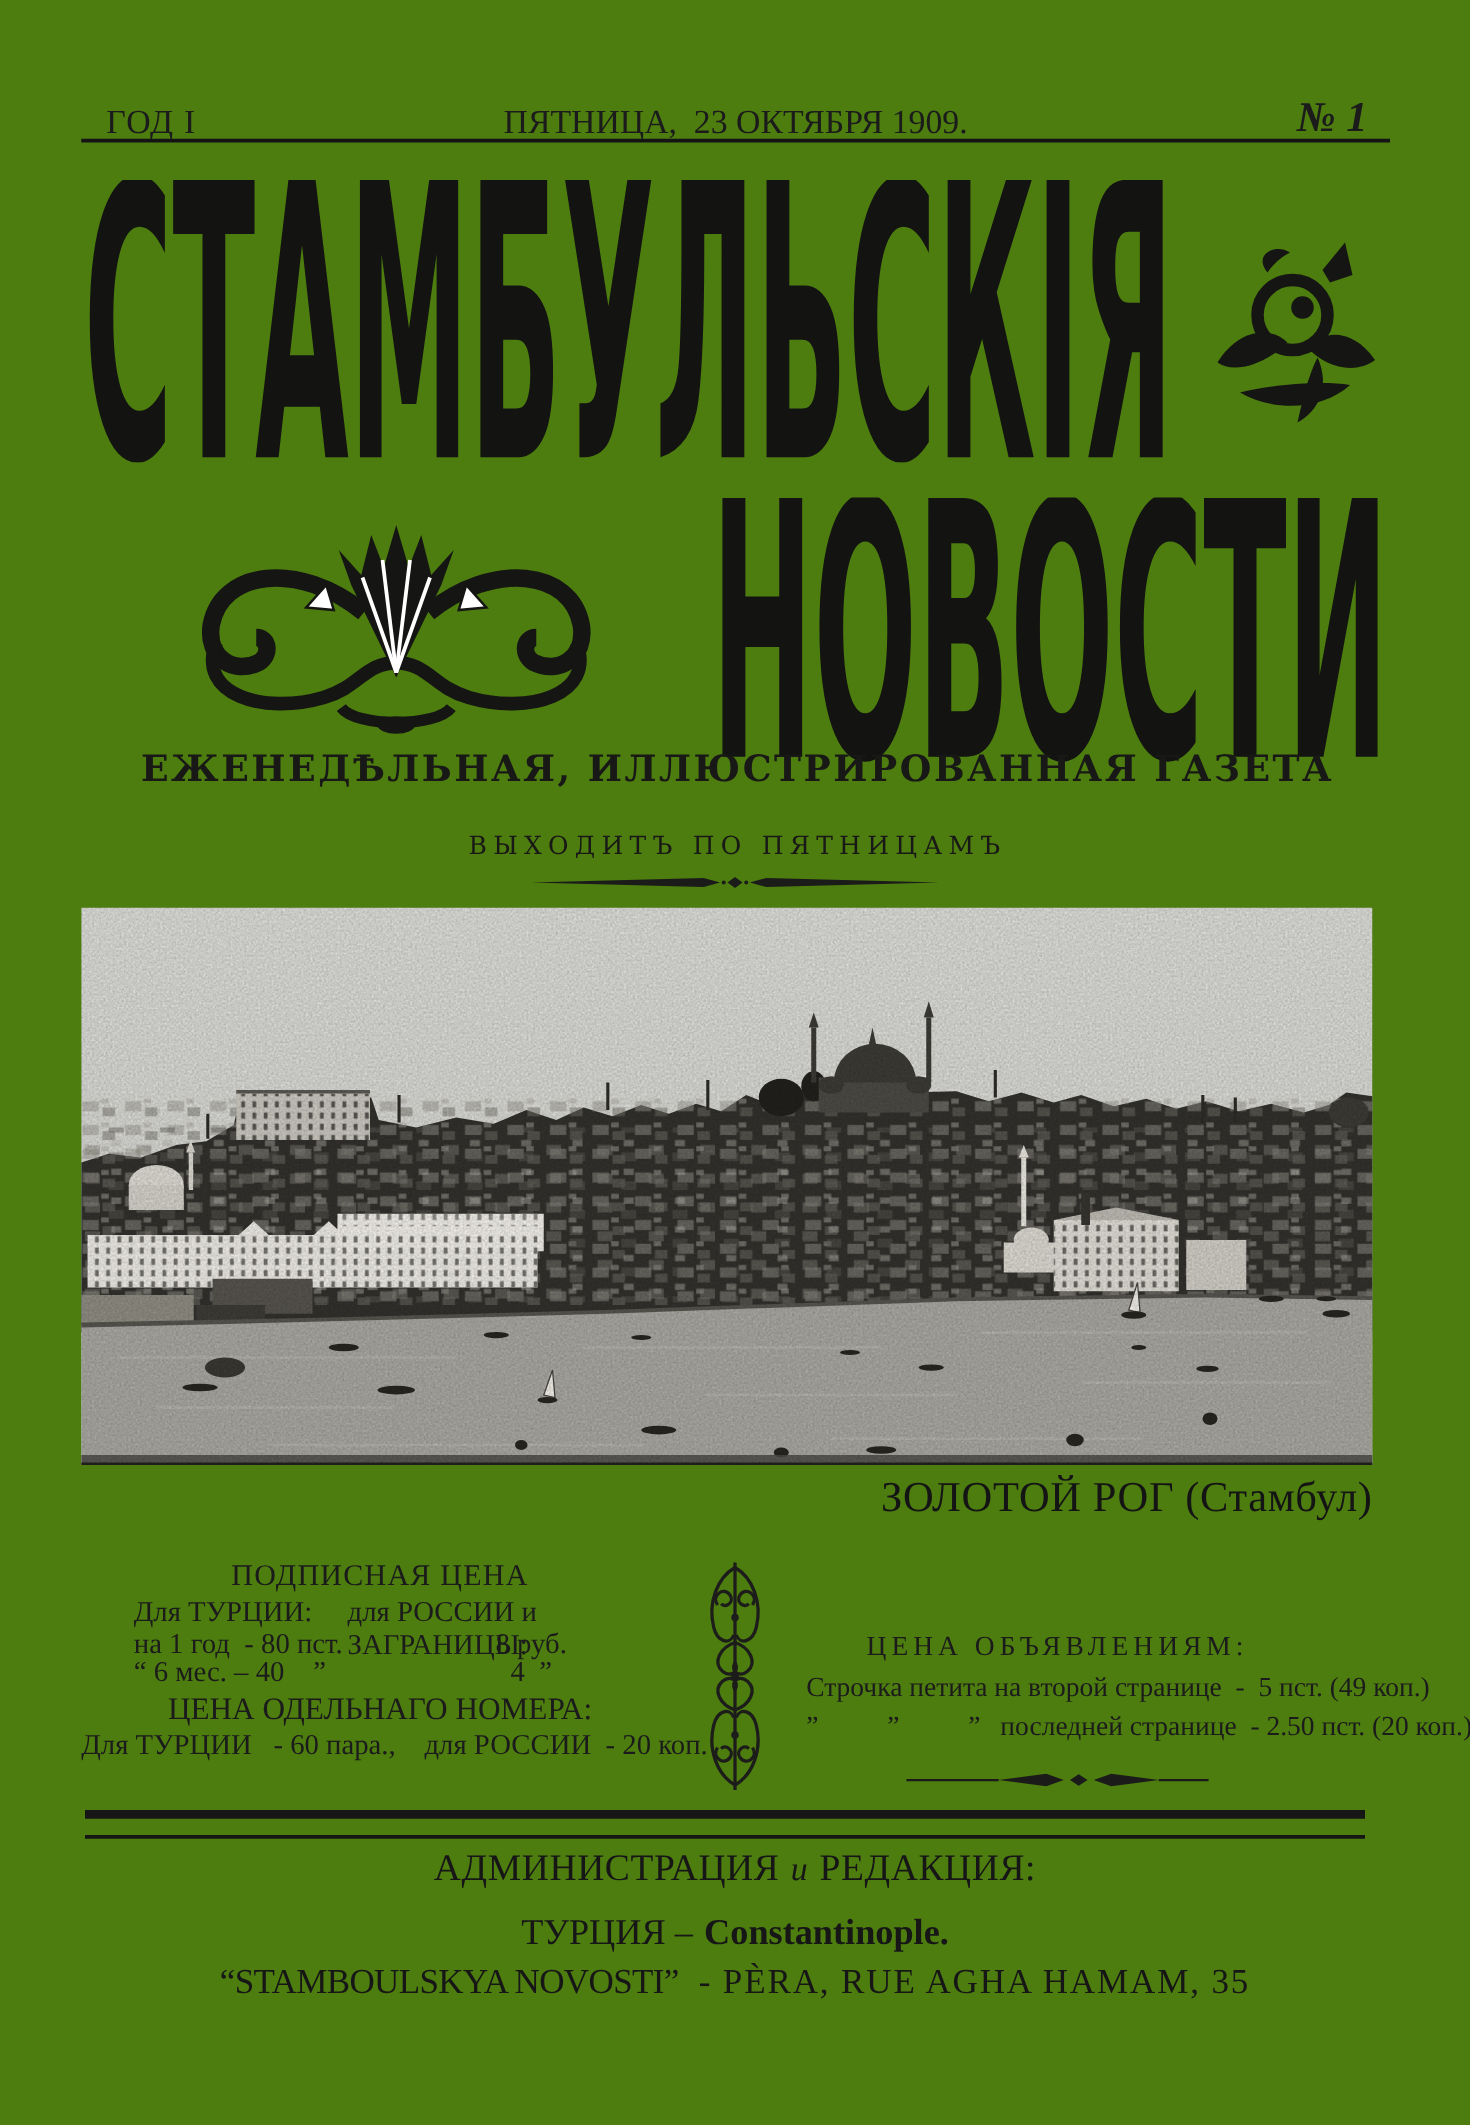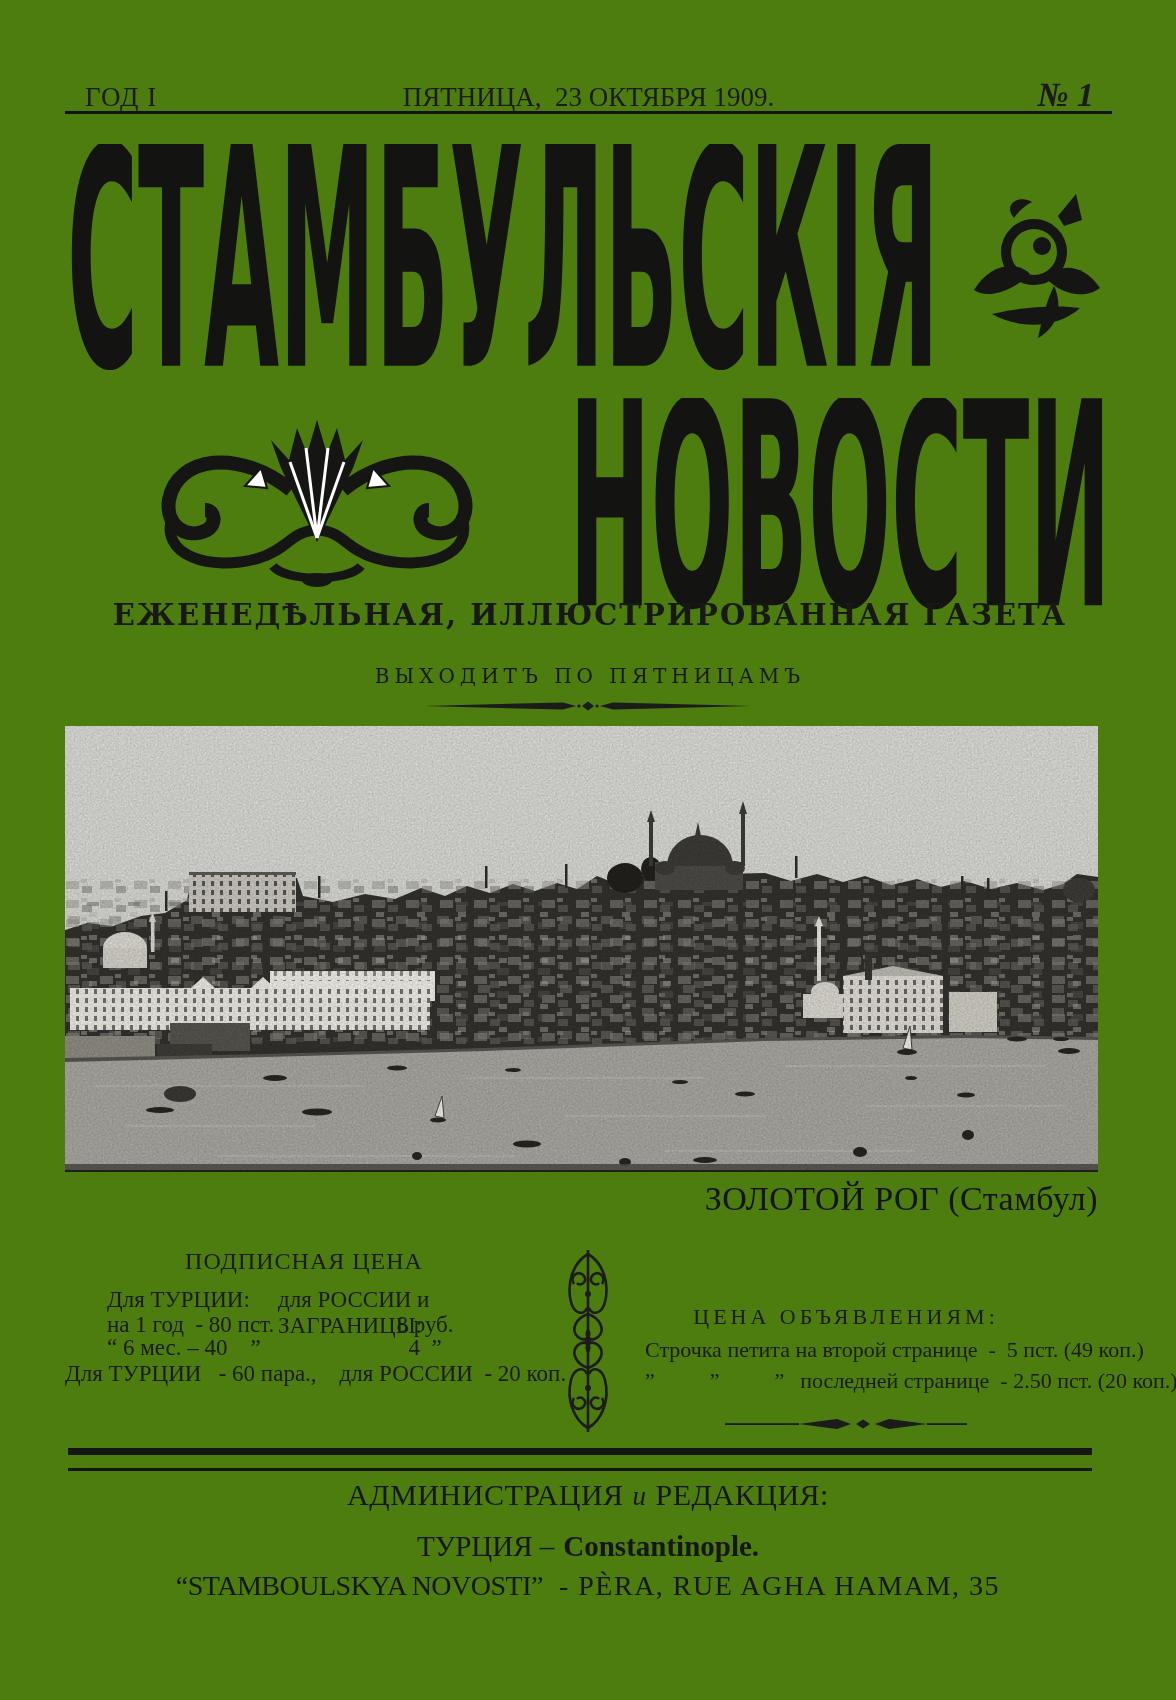--- a/index.html
+++ b/index.html
@@ -28,21 +28,21 @@
   .taper-div{position:absolute;top:699px;left:423px;}
 
   
   .photo{position:absolute;left:65px;top:726px;}
   .caption{position:absolute;top:1180px;left:65px;width:1033px;text-align:right;
            font-size:34px;letter-spacing:0.5px;color:#141414;}
 
   
   .sub{position:absolute;left:65px;top:1248px;width:478px;font-size:23px;color:#1b1b1b;}
   .sub-heading{text-align:center;font-size:24px;letter-spacing:1px;line-height:26px;}
-  .sub-cols{position:relative;height:26px;margin-top:13px;}
+  .sub-cols{position:relative;height:26px;margin-top:3px;}
   .sub-col-t{position:absolute;left:42px;}
   .sub-col-r{position:absolute;left:213px;}
   .sub-row{position:relative;height:23px;line-height:23px;}
   .sr-t{position:absolute;left:42px;}
   .sr-r{position:absolute;left:270px;width:180px;text-align:center;}
   .sub-heading2{text-align:center;font-size:25px;line-height:26px;margin-top:6px;}
   .sub-line{text-align:center;line-height:25px;margin-top:2px;}
 
   .orn-arabesque{position:absolute;left:556px;top:1244px;}
 
@@ -279,20 +279,21 @@
       <span class="sub-col-r">для РОССИИ и ЗАГРАНИЦЫ:</span>
     </div>
     <div class="sub-row">
       <span class="sr-t pre">на 1 год  - 80 пст.</span>
       <span class="sr-r pre">8 руб.</span>
     </div>
     <div class="sub-row">
       <span class="sr-t pre">“ 6 мес. – 40    ”</span>
       <span class="sr-r pre">4  ”</span>
     </div>
+    <div class="sub-heading2">ЦЕНА ОДЕЛЬНАГО НОМЕРА:</div>
     <div class="sub-line pre">Для ТУРЦИИ   - 60 пара.,    для РОССИИ  - 20 коп.</div>
   </div>
 
   <svg class="orn-arabesque" width="64" height="194" viewBox="0 0 64 194">
     <g id="ar-top" fill="none" stroke="#1c1c1a" stroke-width="2.6">
       <path d="M32,6 C32,34 32,58 32,92"></path>
       <path d="M32,10 C18,18 10,38 15,58 C18,70 28,72 31,64"></path>
       <path d="M32,10 C46,18 54,38 49,58 C46,70 36,72 33,64"></path>
       <path d="M18,40 c-5,-8 5,-15 10,-8 c4,6 -4,11 -7,7"></path>
       <path d="M46,40 c5,-8 -5,-15 -10,-8 c-4,6 4,11 7,7"></path>

